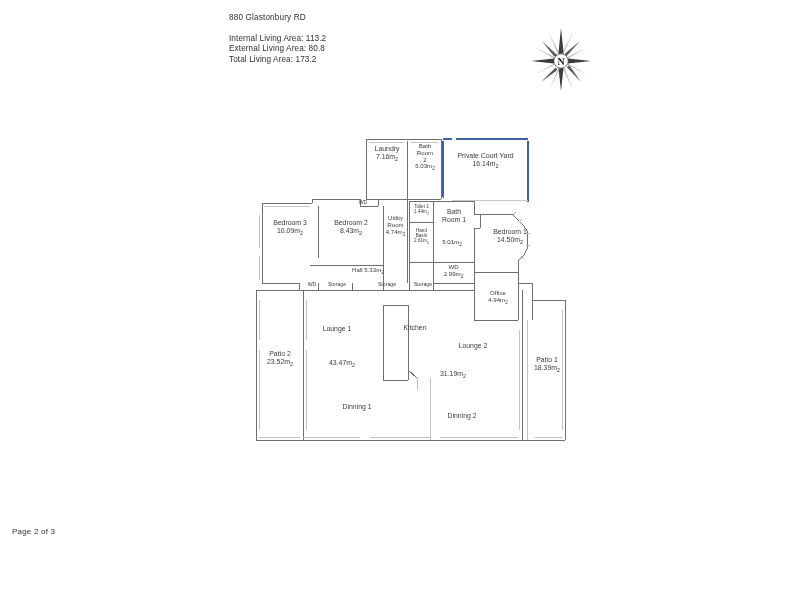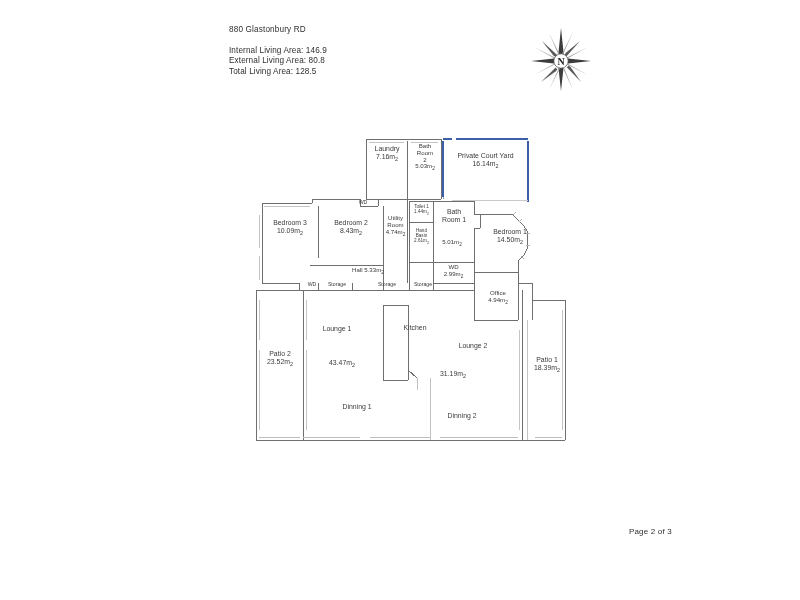--- a/index.html
+++ b/index.html
@@ -14,21 +14,21 @@
     overflow: hidden;
     font-family: "Liberation Sans", sans-serif;
     color: #333333;
     -webkit-font-smoothing: antialiased;
   }
 
   
   #header-block {
     position: absolute;
     left: 229px;
-    top: 24px;
+    top: 12px;
     width: 300px;
   }
   #address-line {
     font-size: 8.2px;
     color: #2f2f2f;
     letter-spacing: 0.15px;
     line-height: 11px;
   }
   #area-summary {
     margin-top: 11px;
@@ -72,38 +72,38 @@
   .rl-area  { display: block; }
   .sub { font-size: 0.78em; vertical-align: sub; }
   .s-8   { font-size: 6.9px; }
   .s-7   { font-size: 6.1px; }
   .s-6   { font-size: 5.2px; }
   .s-55  { font-size: 4.6px; }
 
   
   #footer-page {
     position: absolute;
-    left: 0;
+    left: 12px;
     top: 527px;
     width: 672px;
-    text-align: right;
+    text-align: left;
     font-size: 8px;
     color: #2f2f2f;
     letter-spacing: 0.2px;
   }
 </style>
 </head>
 <body>
 
 <div id="header-block">
   <div id="address-line">880 Glastonbury RD</div>
   <div id="area-summary">
-    <div>Internal Living Area: 146.9</div>
+    <div>Internal Living Area: 113.2</div>
     <div>External Living Area: 80.8</div>
-    <div>Total Living Area: 128.5</div>
+    <div>Total Living Area: 173.2</div>
   </div>
 </div>
 
 <div id="compass">
   <svg width="66" height="68" viewBox="0 0 66 68">
     <g fill="#3c3c3c">
 
       <path d="M33 1 L36.2 32 L33 36 L29.8 32 Z"></path>
 
       <path d="M33 64 L30.4 40 L33 36.5 L35.6 40 Z"></path>

